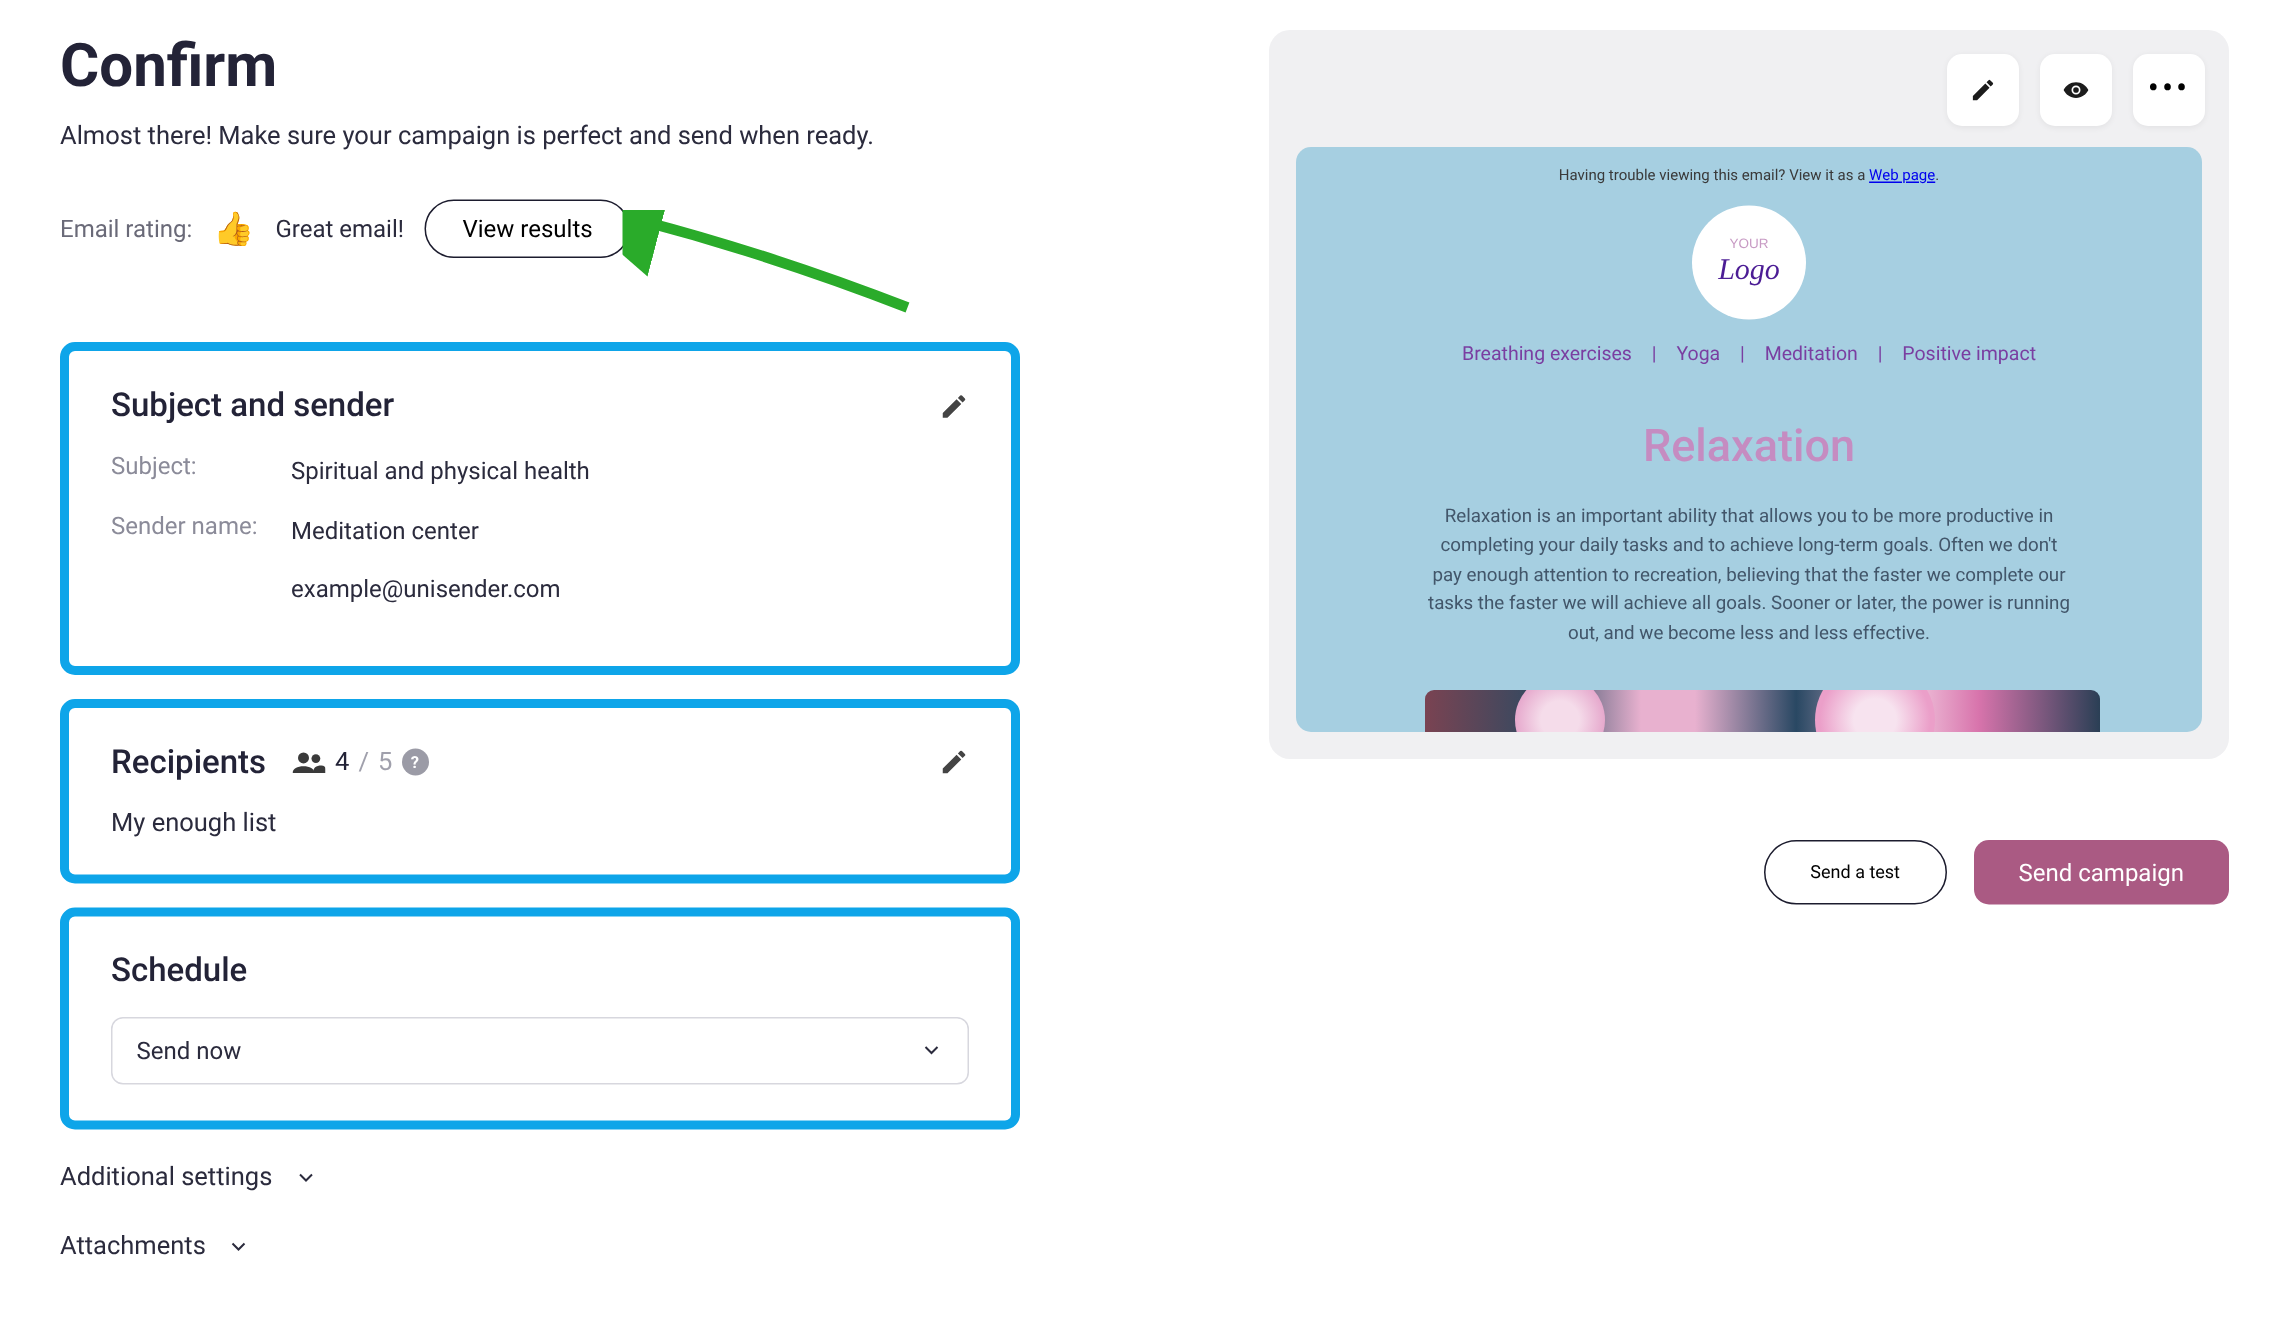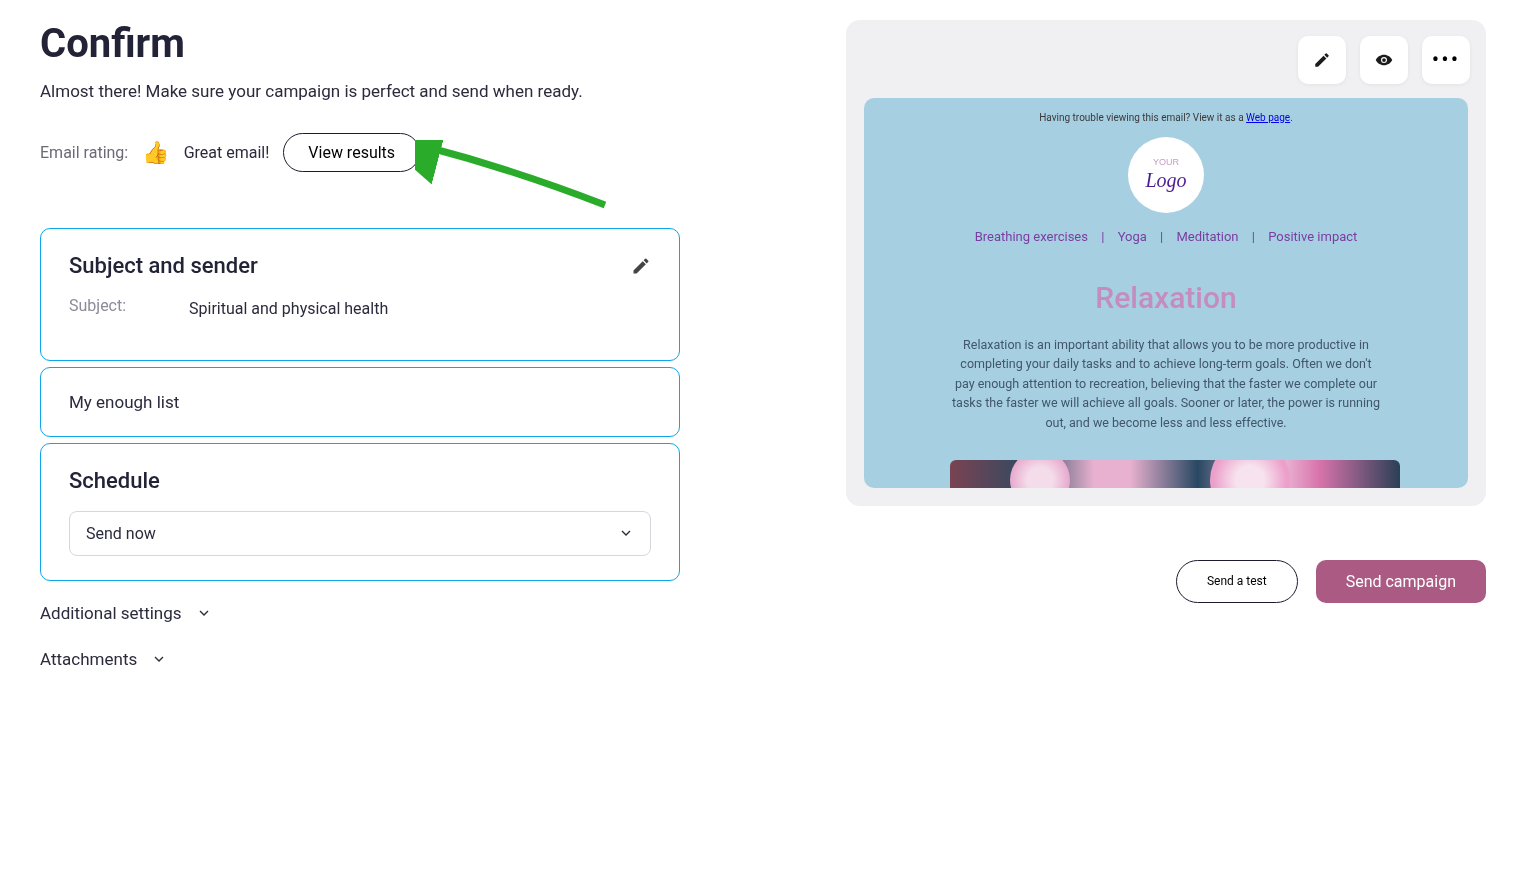--- a/index.html
+++ b/index.html
@@ -9,21 +9,21 @@
   .right { flex: 1; position: relative; display:flex; flex-direction:column; align-items:flex-end; }
   h1.title { font-size: 40px; font-weight: 700; color: #232337; margin-bottom: 14px; }
   .topbar { position: absolute; top: 34px; right: 42px; }
   .save-quit { color: #a15f79; font-size: 17px; background:none; border:none; cursor:pointer; }
   .subtitle { font-size: 17px; color: #2b2b3d; margin-bottom: 32px; }
   .rating-line { display:flex; align-items:center; gap: 14px; font-size:16px; margin-bottom: 56px; }
   .rating-label { color:#6a6a78; }
   .thumb { font-size: 22px; }
   .view-results { border: 1.5px solid #1c1c2e; background:#fff; padding: 9px 24px; border-radius: 22px; font-size:16px; cursor:pointer; }
   .arrow-svg { position:absolute; left:415px; top:140px; pointer-events:none; }
-  .card { border:1px solid #0ea5e9; border-radius:10px; padding: 24px 28px; margin-bottom: 6px; background:#fff; }
+  .card { border:6px solid #0ea5e9; border-radius:10px; padding: 24px 28px; margin-bottom: 16px; background:#fff; }
   .card-head { display:flex; justify-content:space-between; align-items:center; margin-bottom: 18px; }
   .card-title { font-size: 22px; font-weight: 500; color:#232337; }
   .edit-icon { width:20px; height:20px; color:#444; cursor:pointer; background:none; border:none; padding:0; }
   .field-row { display:flex; gap: 20px; margin-bottom: 14px; }
   .field-label { flex: 0 0 100px; color:#8b8b99; font-size:16px; }
   .field-val { font-size:16px; color:#2b2b3d; line-height:1.6; }
   .recipients-head { display:flex; align-items:center; gap: 18px; }
   .rec-count { display:flex; align-items:center; gap:6px; font-size:17px; }
   .rec-num { color:#232337; }
   .rec-slash { color:#a0a0ac; }
@@ -92,23 +92,52 @@
         <button class="edit-icon">
           <svg class="icon" viewBox="0 0 24 24" fill="currentColor">
               <path d="M3 17.25V21h3.75l11.06-11.06-3.75-3.75L3 17.25zM20.71 7.04a1 1 0 0 0 0-1.41l-2.34-2.34a1 1 0 0 0-1.41 0l-1.83 1.83 3.75 3.75 1.83-1.83z"></path>
             </svg>
         </button>
       </div>
       <div class="field-row">
         <div class="field-label">Subject:</div>
         <div class="field-val">Spiritual and physical health</div>
       </div>
+      <div class="field-row">
+        <div class="field-label">Sender name:</div>
+        <div class="field-val">
+          <div>Meditation center</div>
+          <div style="margin-top:14px;">example@unisender.com</div>
+        </div>
+      </div>
     </div>
 
     <div class="card">
+      <div class="card-head">
+        <div class="recipients-head">
+          <div class="card-title">Recipients</div>
+          <div class="rec-count">
+            <svg width="22" height="16" viewBox="0 0 24 16" fill="#3a3a3a">
+                <circle cx="8" cy="5" r="4"></circle>
+                <circle cx="17" cy="5.5" r="3.2"></circle>
+                <path d="M0 16c0-3.3 3.6-5 8-5s8 1.7 8 5H0z"></path>
+                <path d="M15 16c0-2 .5-3.3 1.5-4.2 1-.8 2.7-1.3 4.5-1.3 2 0 3 1 3 2.5V16h-9z"></path>
+              </svg>
+            <span class="rec-num">4</span>
+            <span class="rec-slash"> / </span>
+            <span class="rec-total">5</span>
+            <span class="help-circle">?</span>
+          </div>
+        </div>
+        <button class="edit-icon">
+          <svg class="icon" viewBox="0 0 24 24" fill="currentColor">
+              <path d="M3 17.25V21h3.75l11.06-11.06-3.75-3.75L3 17.25zM20.71 7.04a1 1 0 0 0 0-1.41l-2.34-2.34a1 1 0 0 0-1.41 0l-1.83 1.83 3.75 3.75 1.83-1.83z"></path>
+            </svg>
+        </button>
+      </div>
       <div class="list-name">My enough list</div>
     </div>
 
     <div class="card">
       <div class="card-title" style="margin-bottom:18px;">Schedule</div>
       <div class="select">
         <span>Send now</span>
         <svg class="chev" viewBox="0 0 24 24" fill="none" stroke="currentColor" stroke-width="2">
             <polyline points="6 9 12 15 18 9"></polyline>
           </svg>

